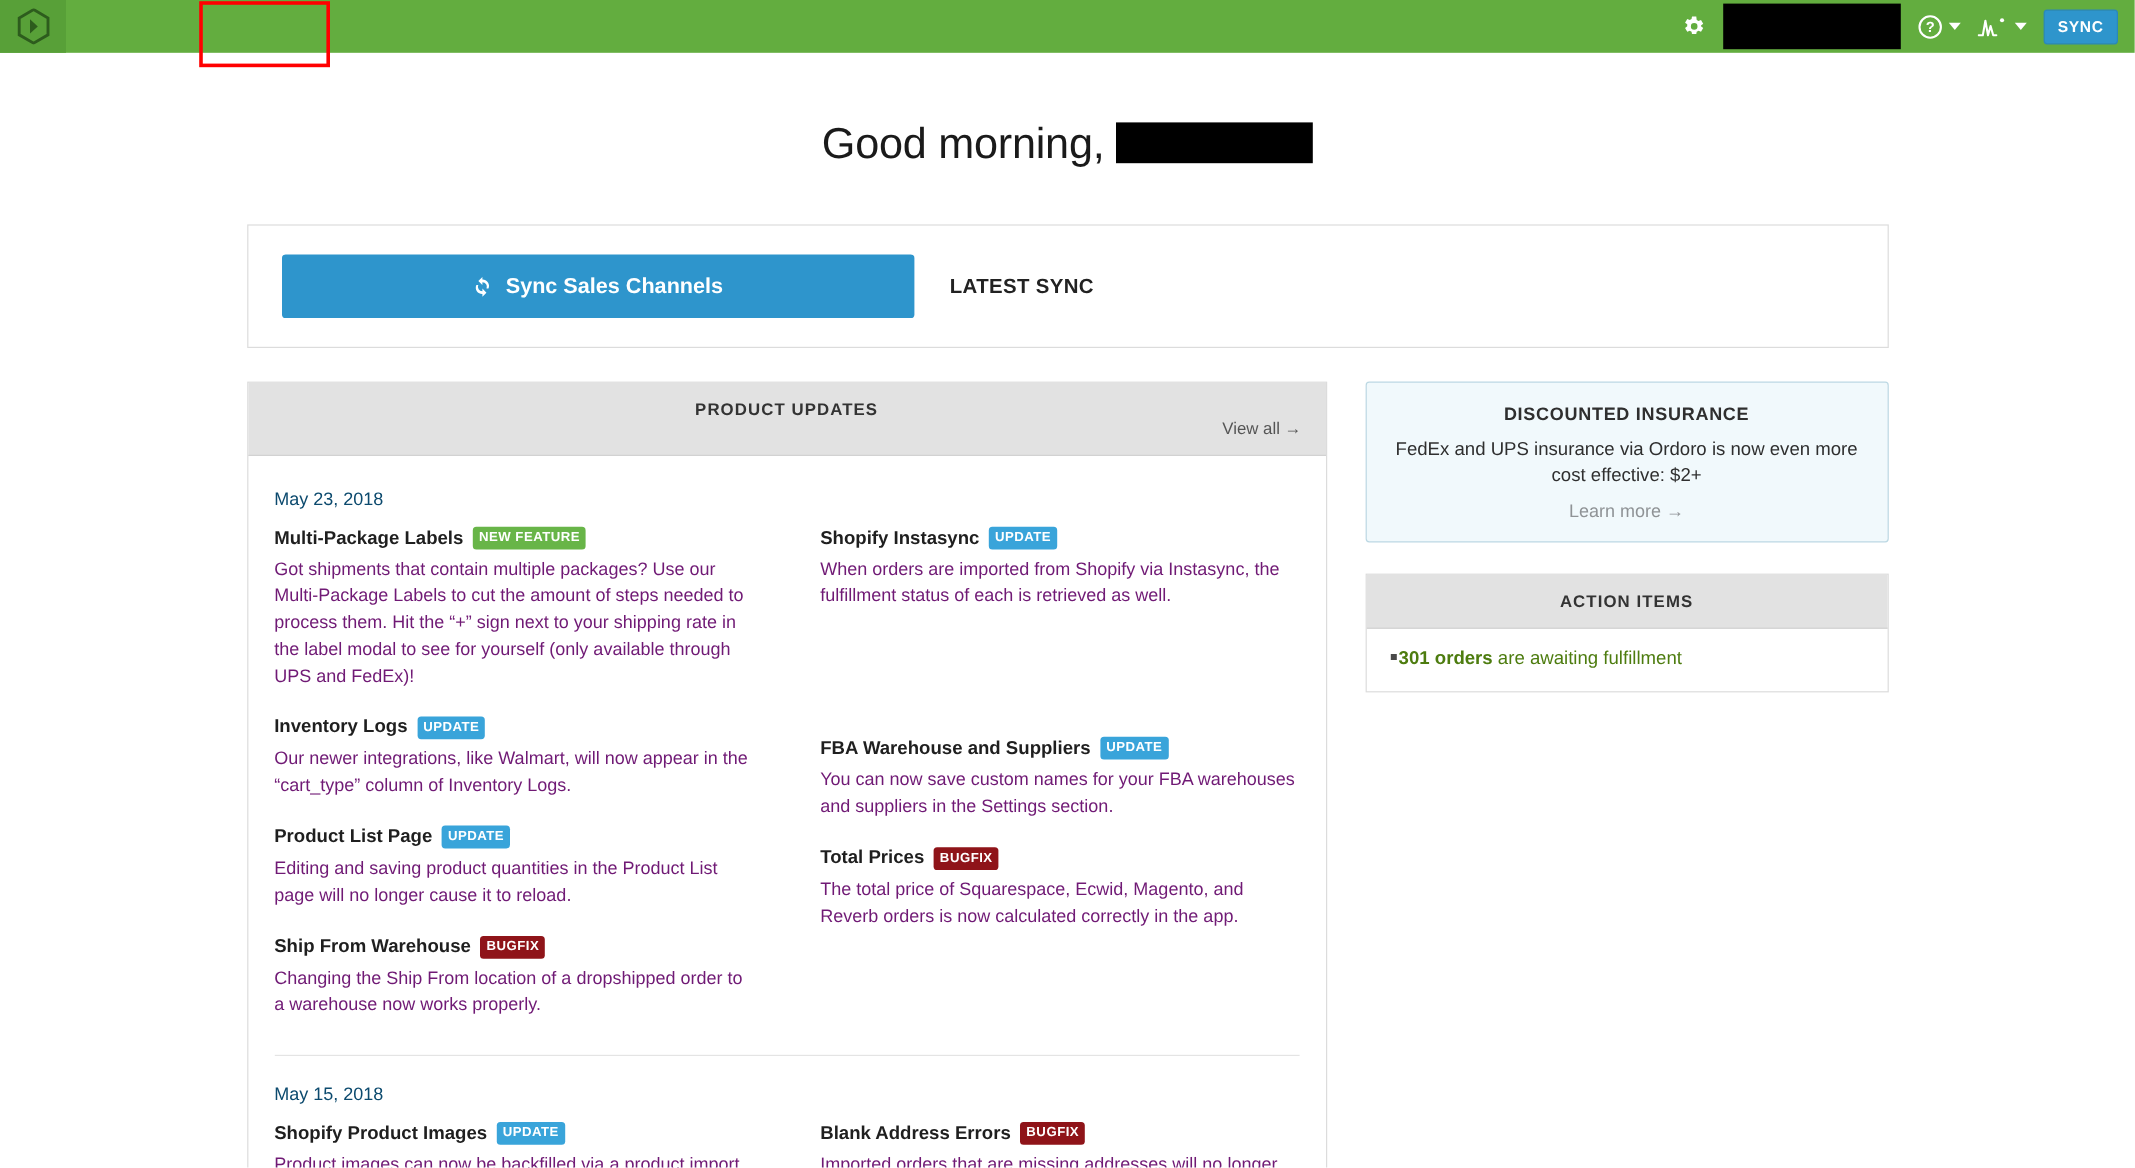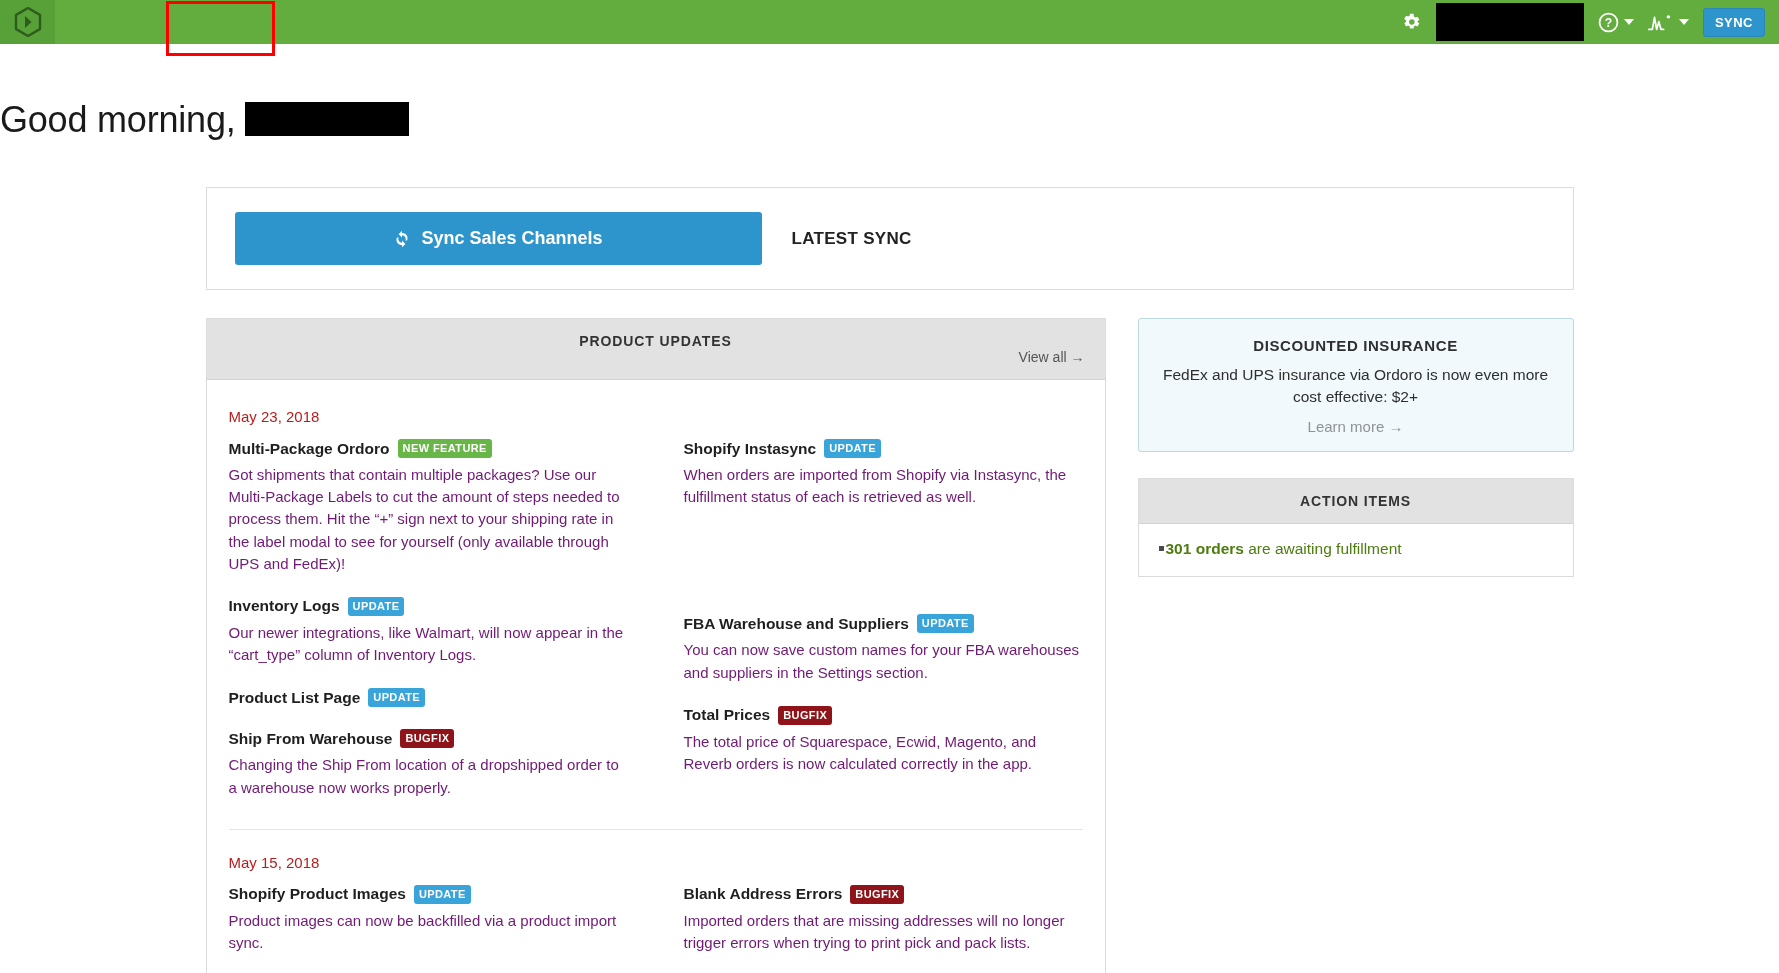--- a/index.html
+++ b/index.html
@@ -111,20 +111,21 @@
     font-weight: bold;
     letter-spacing: .5px;
     padding: 6px 11px;
     border-radius: 3px;
     border: 1px solid #2a87ba;
     cursor: pointer;
   }
 
   
   .greeting {
+    text-align: center;
     font-size: 36px;
     font-weight: normal;
     color: #1a1a1a;
     padding-top: 55px;
     padding-bottom: 8px;
     letter-spacing: -.2px;
   }
 
   
   .page {
@@ -197,21 +198,21 @@
     letter-spacing: 0;
     color: #555;
     cursor: pointer;
   }
 
   .updates-body { padding: 4px 22px 22px 22px; }
 
   .date-group + .date-group { border-top: 1px solid #e4e4e4; }
   .date-label {
     font-size: 15px;
-    color: #b91c1c;
+    color: #0c4a6e;
     padding: 24px 0 14px 0;
   }
 
   .update-grid {
     display: flex;
     gap: 0;
   }
   .update-col {
     width: 50%;
     padding-right: 32px;
@@ -373,39 +374,40 @@
         <div class="updates-body">
 
           <div class="date-group">
             <div class="date-label">May 23, 2018</div>
             <div class="update-grid">
 
               <div class="update-col">
 
                 <div class="update-item">
                   <div class="update-title">
-                    <span>Multi-Package Ordoro</span>
+                    <span>Multi-Package Labels</span>
                     <span class="tag tag-new">NEW FEATURE</span>
                   </div>
                   <div class="update-desc">Got shipments that contain multiple packages? Use our Multi-Package Labels to cut the amount of steps needed to process them. Hit the “+” sign next to your shipping rate in the label modal to see for yourself (only available through UPS and FedEx)!</div>
                 </div>
 
                 <div class="update-item">
                   <div class="update-title">
                     <span>Inventory Logs</span>
                     <span class="tag tag-update">UPDATE</span>
                   </div>
                   <div class="update-desc">Our newer integrations, like Walmart, will now appear in the “cart_type” column of Inventory Logs.</div>
                 </div>
 
                 <div class="update-item">
                   <div class="update-title">
                     <span>Product List Page</span>
                     <span class="tag tag-update">UPDATE</span>
                   </div>
+                  <div class="update-desc">Editing and saving product quantities in the Product List page will no longer cause it to reload.</div>
                 </div>
 
                 <div class="update-item">
                   <div class="update-title">
                     <span>Ship From Warehouse</span>
                     <span class="tag tag-bugfix">BUGFIX</span>
                   </div>
                   <div class="update-desc">Changing the Ship From location of a dropshipped order to a warehouse now works properly.</div>
                 </div>
 

